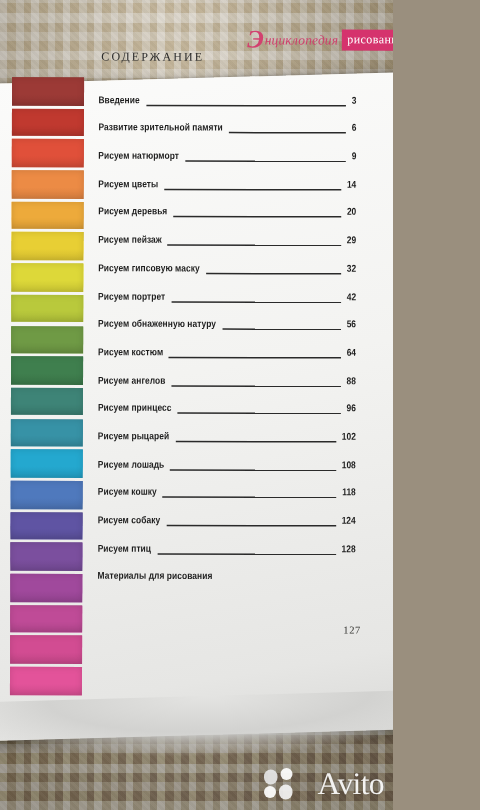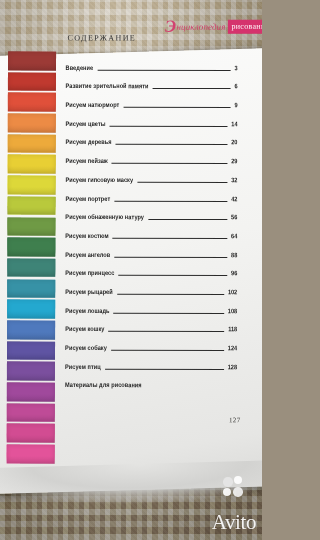--- a/index.html
+++ b/index.html
@@ -132,21 +132,21 @@
   .folio{
     position:absolute; right:24px; top:462px;
     font-family:"Liberation Serif", serif;
     font-size:7px; color:#32322f; letter-spacing:.4px;
     transform:rotate(-1.5deg);
   }
 
   
   .wm{
     position:absolute; display:flex; align-items:center; gap:15px;
-    opacity:.92; pointer-events:none;flex-direction:column;
+    opacity:.92; pointer-events:none;
   }
   .wm-br{ right:6px; bottom:7px; }
   .wm-logo{ position:relative; width:21px;height:21px; }
   .wm-logo i{ position:absolute; border-radius:50%; display:block; }
   .wm-d1{ left:0;   top:1px;  width:9.5px;height:9.5px; background:#e6e6e6; }
   .wm-d2{ left:11px;top:0;    width:8px;  height:8px;   background:#ffffff; }
   .wm-d3{ left:0;   top:12px; width:8px;  height:8px;   background:#ffffff; }
   .wm-d4{ left:10px;top:11px; width:9.5px;height:9.5px; background:#f2f2f2; }
   .wm-text{
     font-family:"Liberation Serif", serif;

